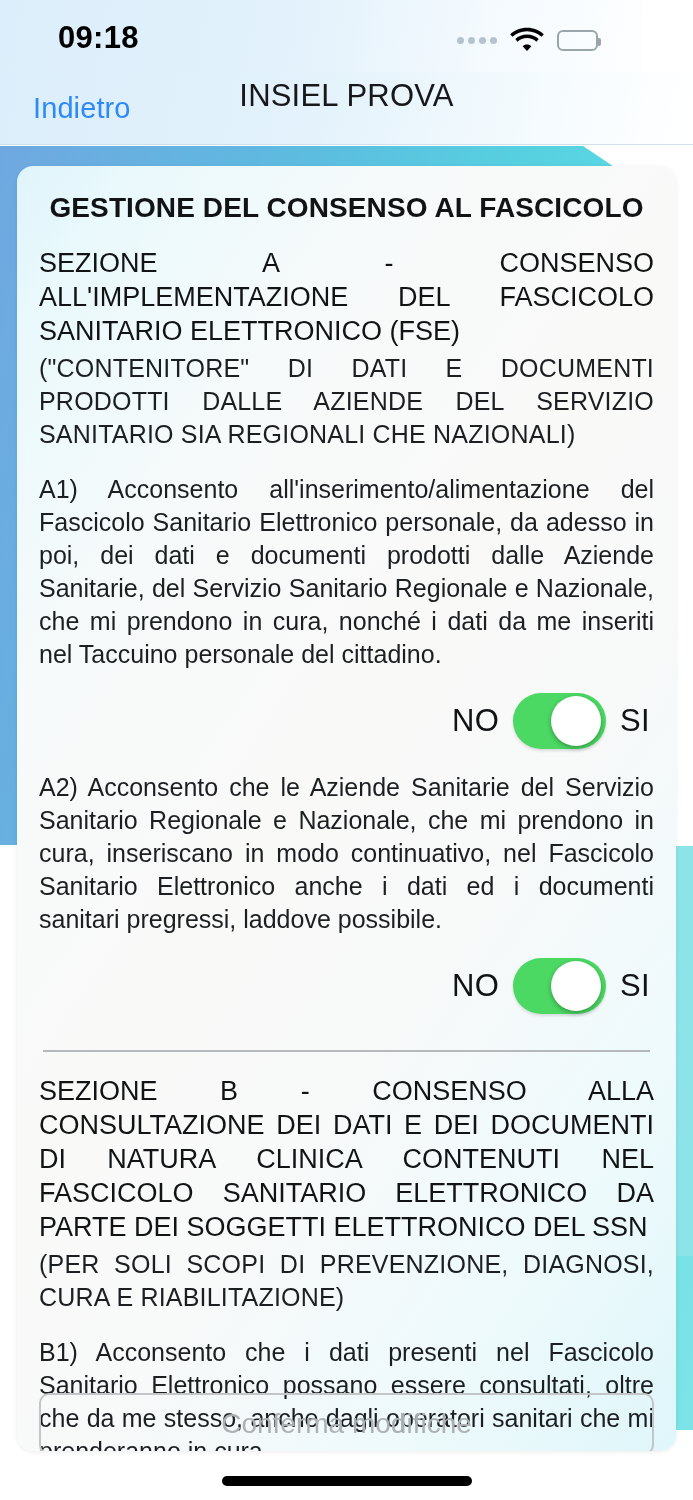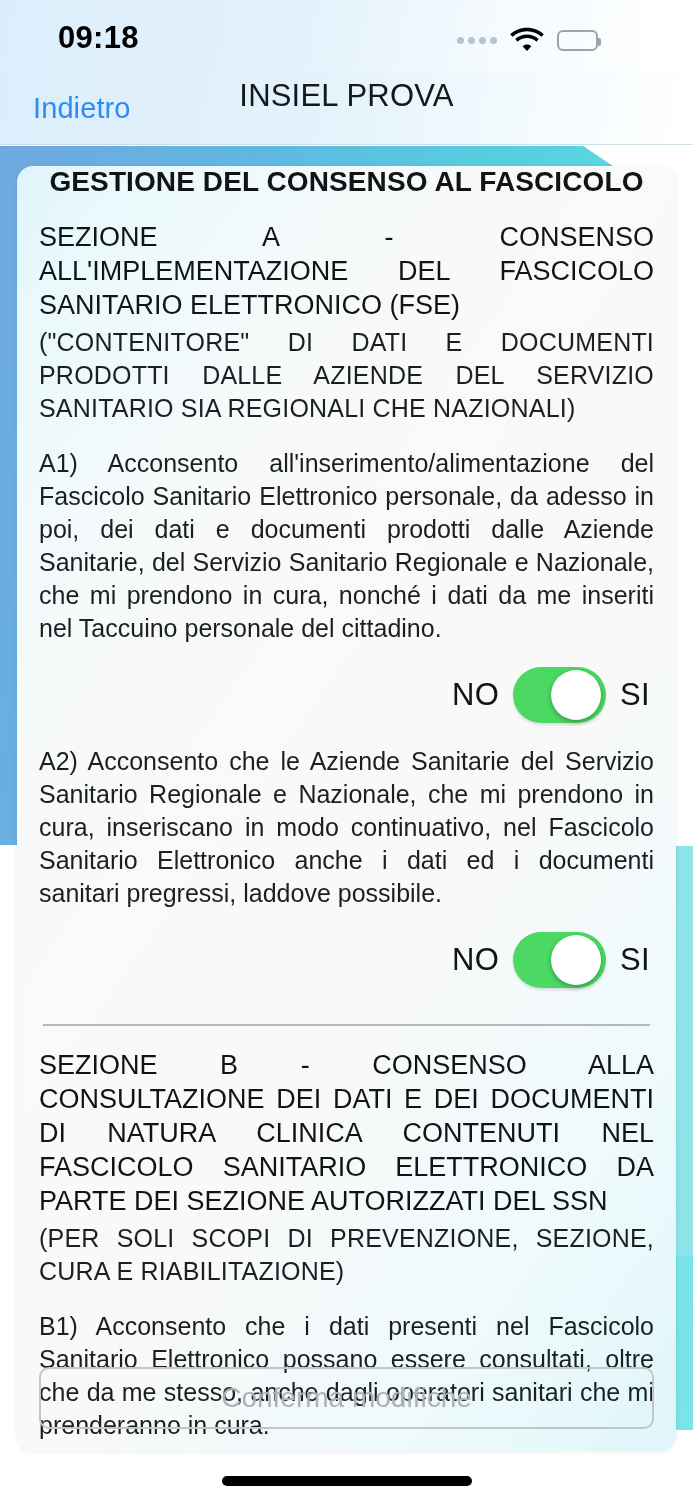--- a/index.html
+++ b/index.html
@@ -178,20 +178,21 @@
   }
 
   .card-inner {
     position: relative;
     width: 100%;
     height: 100%;
     padding: 0 22px;
   }
 
   .doc-title {
+    margin-top: 26px;
     text-align: center;
     font-size: 28px;
     font-weight: bold;
     color: #111315;
     letter-spacing: 0.1px;
   }
 
   .sec-head {
     margin-top: 22px;
     font-size: 27px;
@@ -363,22 +364,22 @@
       <div class="toggle-row">
         <span class="tg-label">NO</span>
         <span class="switch">
           <span class="knob"></span>
         </span>
         <span class="tg-label">SI</span>
       </div>
 
       <div class="divider"></div>
 
-      <div class="sec-head">SEZIONE B - CONSENSO ALLA CONSULTAZIONE DEI DATI E DEI DOCUMENTI DI NATURA CLINICA CONTENUTI NEL FASCICOLO SANITARIO ELETTRONICO DA PARTE DEI SEZIONE AUTORIZZATI DEL SSN</div>
-      <div class="sec-sub">(PER SOLI SCOPI DI PREVENZIONE, SEZIONE, CURA E RIABILITAZIONE)</div>
+      <div class="sec-head">SEZIONE B - CONSENSO ALLA CONSULTAZIONE DEI DATI E DEI DOCUMENTI DI NATURA CLINICA CONTENUTI NEL FASCICOLO SANITARIO ELETTRONICO DA PARTE DEI SOGGETTI ELETTRONICO DEL SSN</div>
+      <div class="sec-sub">(PER SOLI SCOPI DI PREVENZIONE, DIAGNOSI, CURA E RIABILITAZIONE)</div>
 
       <div class="para">B1) Acconsento che i dati presenti nel Fascicolo Sanitario Elettronico possano essere consultati, oltre che da me stesso, anche dagli operatori sanitari che mi prenderanno in cura.</div>
 
       <div class="btns">
         <div class="btn btn-disabled">Conferma modifiche</div>
       </div>
 
     </div>
   </div>
 

